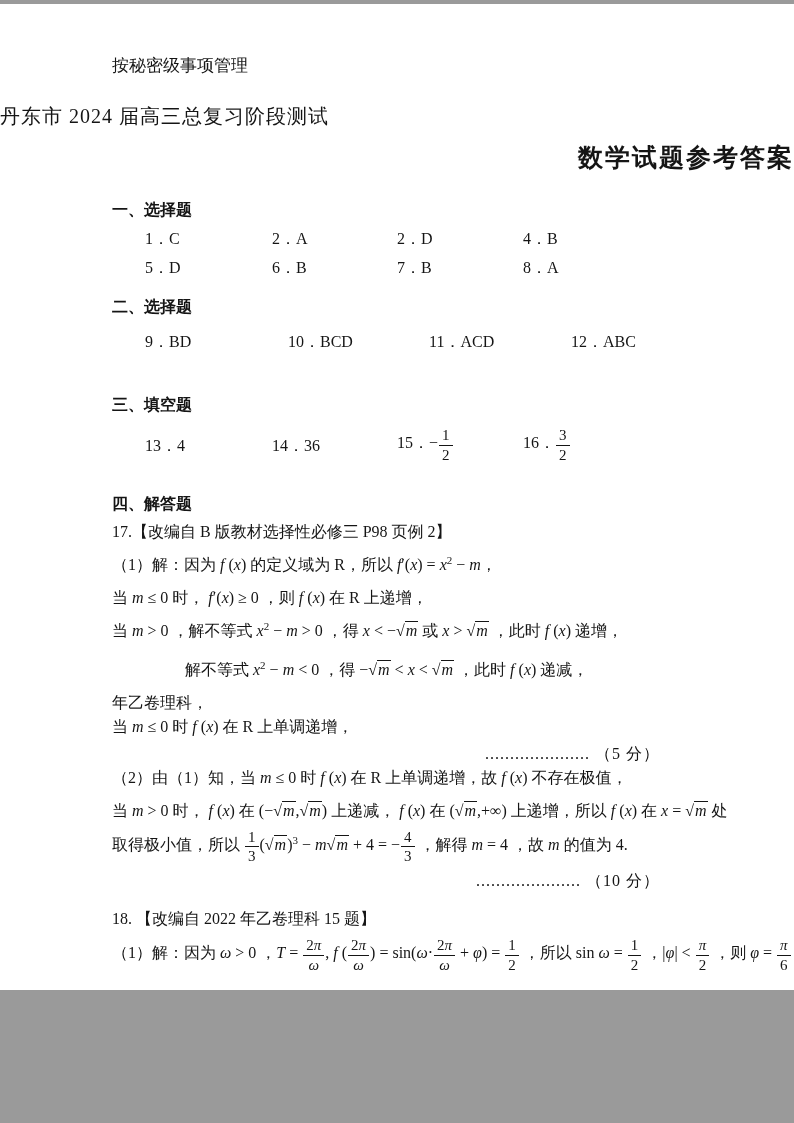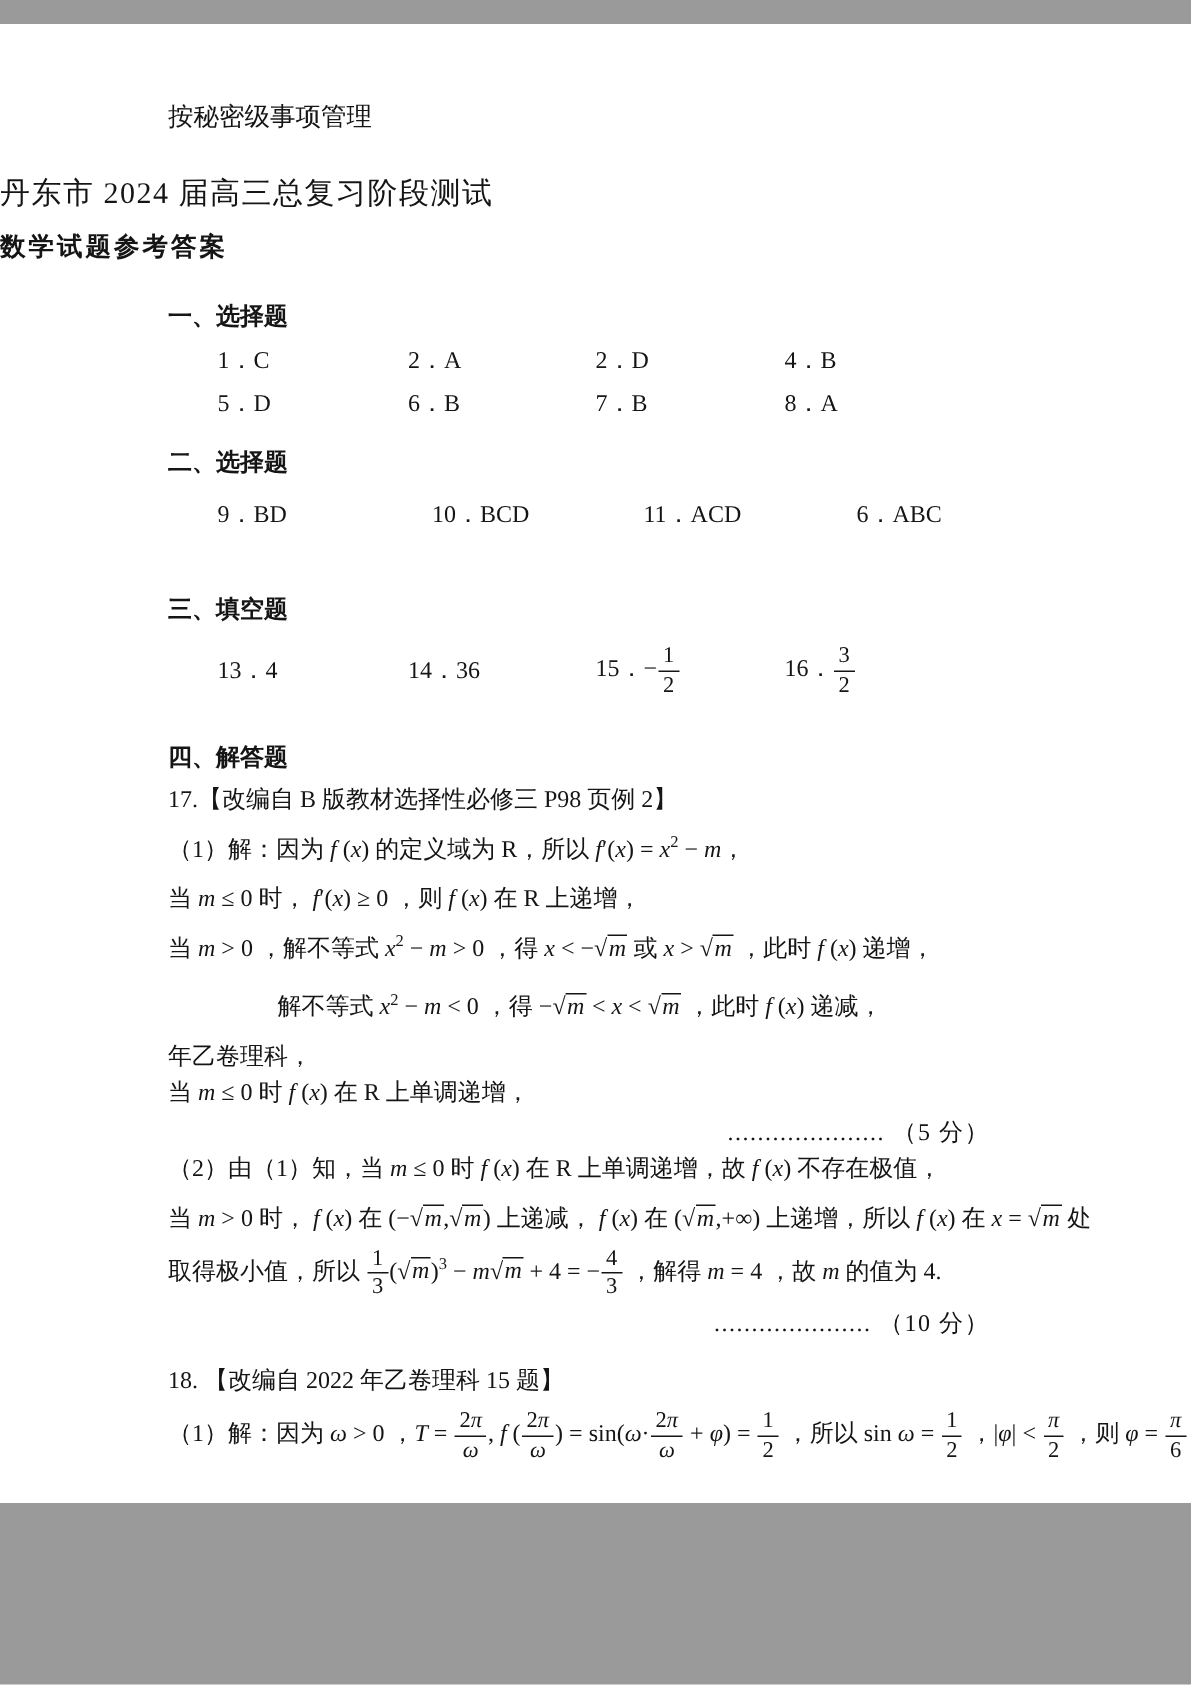--- a/index.html
+++ b/index.html
@@ -1,25 +1,25 @@
 <!DOCTYPE html>
 <html><head>
 <meta charset="utf-8">
 <style>
   * { box-sizing: border-box; }
   html,body { margin:0; padding:0; background:#9a9a9a; }
   .page {
-    width:794px; height:986px; margin:16px auto; background:#ffffff;
+    width:794px; height:986px; margin:4px auto; background:#ffffff;
     position:relative; overflow:hidden; color:#151515;
     font-family:"Liberation Serif","DejaVu Serif",serif;
   }
   .classification { margin:50px 0 0 112px; font-size:17px; }
   .doc-title { margin-top:26px; text-align:left; font-size:20px; font-weight:normal; letter-spacing:1px; }
   .doc-subtitle {
-    margin-top:11px; text-align:left; font-size:17px; font-weight:bold;
+    margin-top:11px; text-align:right; font-size:25px; font-weight:bold;
     letter-spacing:2px; font-family:"Liberation Sans","DejaVu Sans",sans-serif;
   }
   .content { margin-left:112px; width:548px; font-size:16px; line-height:21px; }
   .sec-label {
     font-weight:bold; font-size:16px;
     font-family:"Liberation Sans","DejaVu Sans",sans-serif;
   }
   .mt-sec1 { margin-top:25px; }
   .mt-sec2 { margin-top:14px; }
   .mt-sec3 { margin-top:38px; }
@@ -72,21 +72,21 @@
       <div class="cell">6．B</div>
       <div class="cell">7．B</div>
       <div class="cell">8．A</div>
     </div>
 
     <div class="sec-label mt-sec2">二、选择题</div>
     <div class="grid grid-choice2">
       <div class="cell">9．BD</div>
       <div class="cell">10．BCD</div>
       <div class="cell">11．ACD</div>
-      <div class="cell">6．ABC</div>
+      <div class="cell">12．ABC</div>
     </div>
 
     <div class="sec-label mt-sec3">三、填空题</div>
     <div class="grid grid-blanks">
       <div class="cell">13．4</div>
       <div class="cell">14．36</div>
       <div class="cell">15．−<span class="fr"><span class="t">1</span><span class="b">2</span></span></div>
       <div class="cell">16．<span class="fr"><span class="t">3</span><span class="b">2</span></span></div>
     </div>
 

